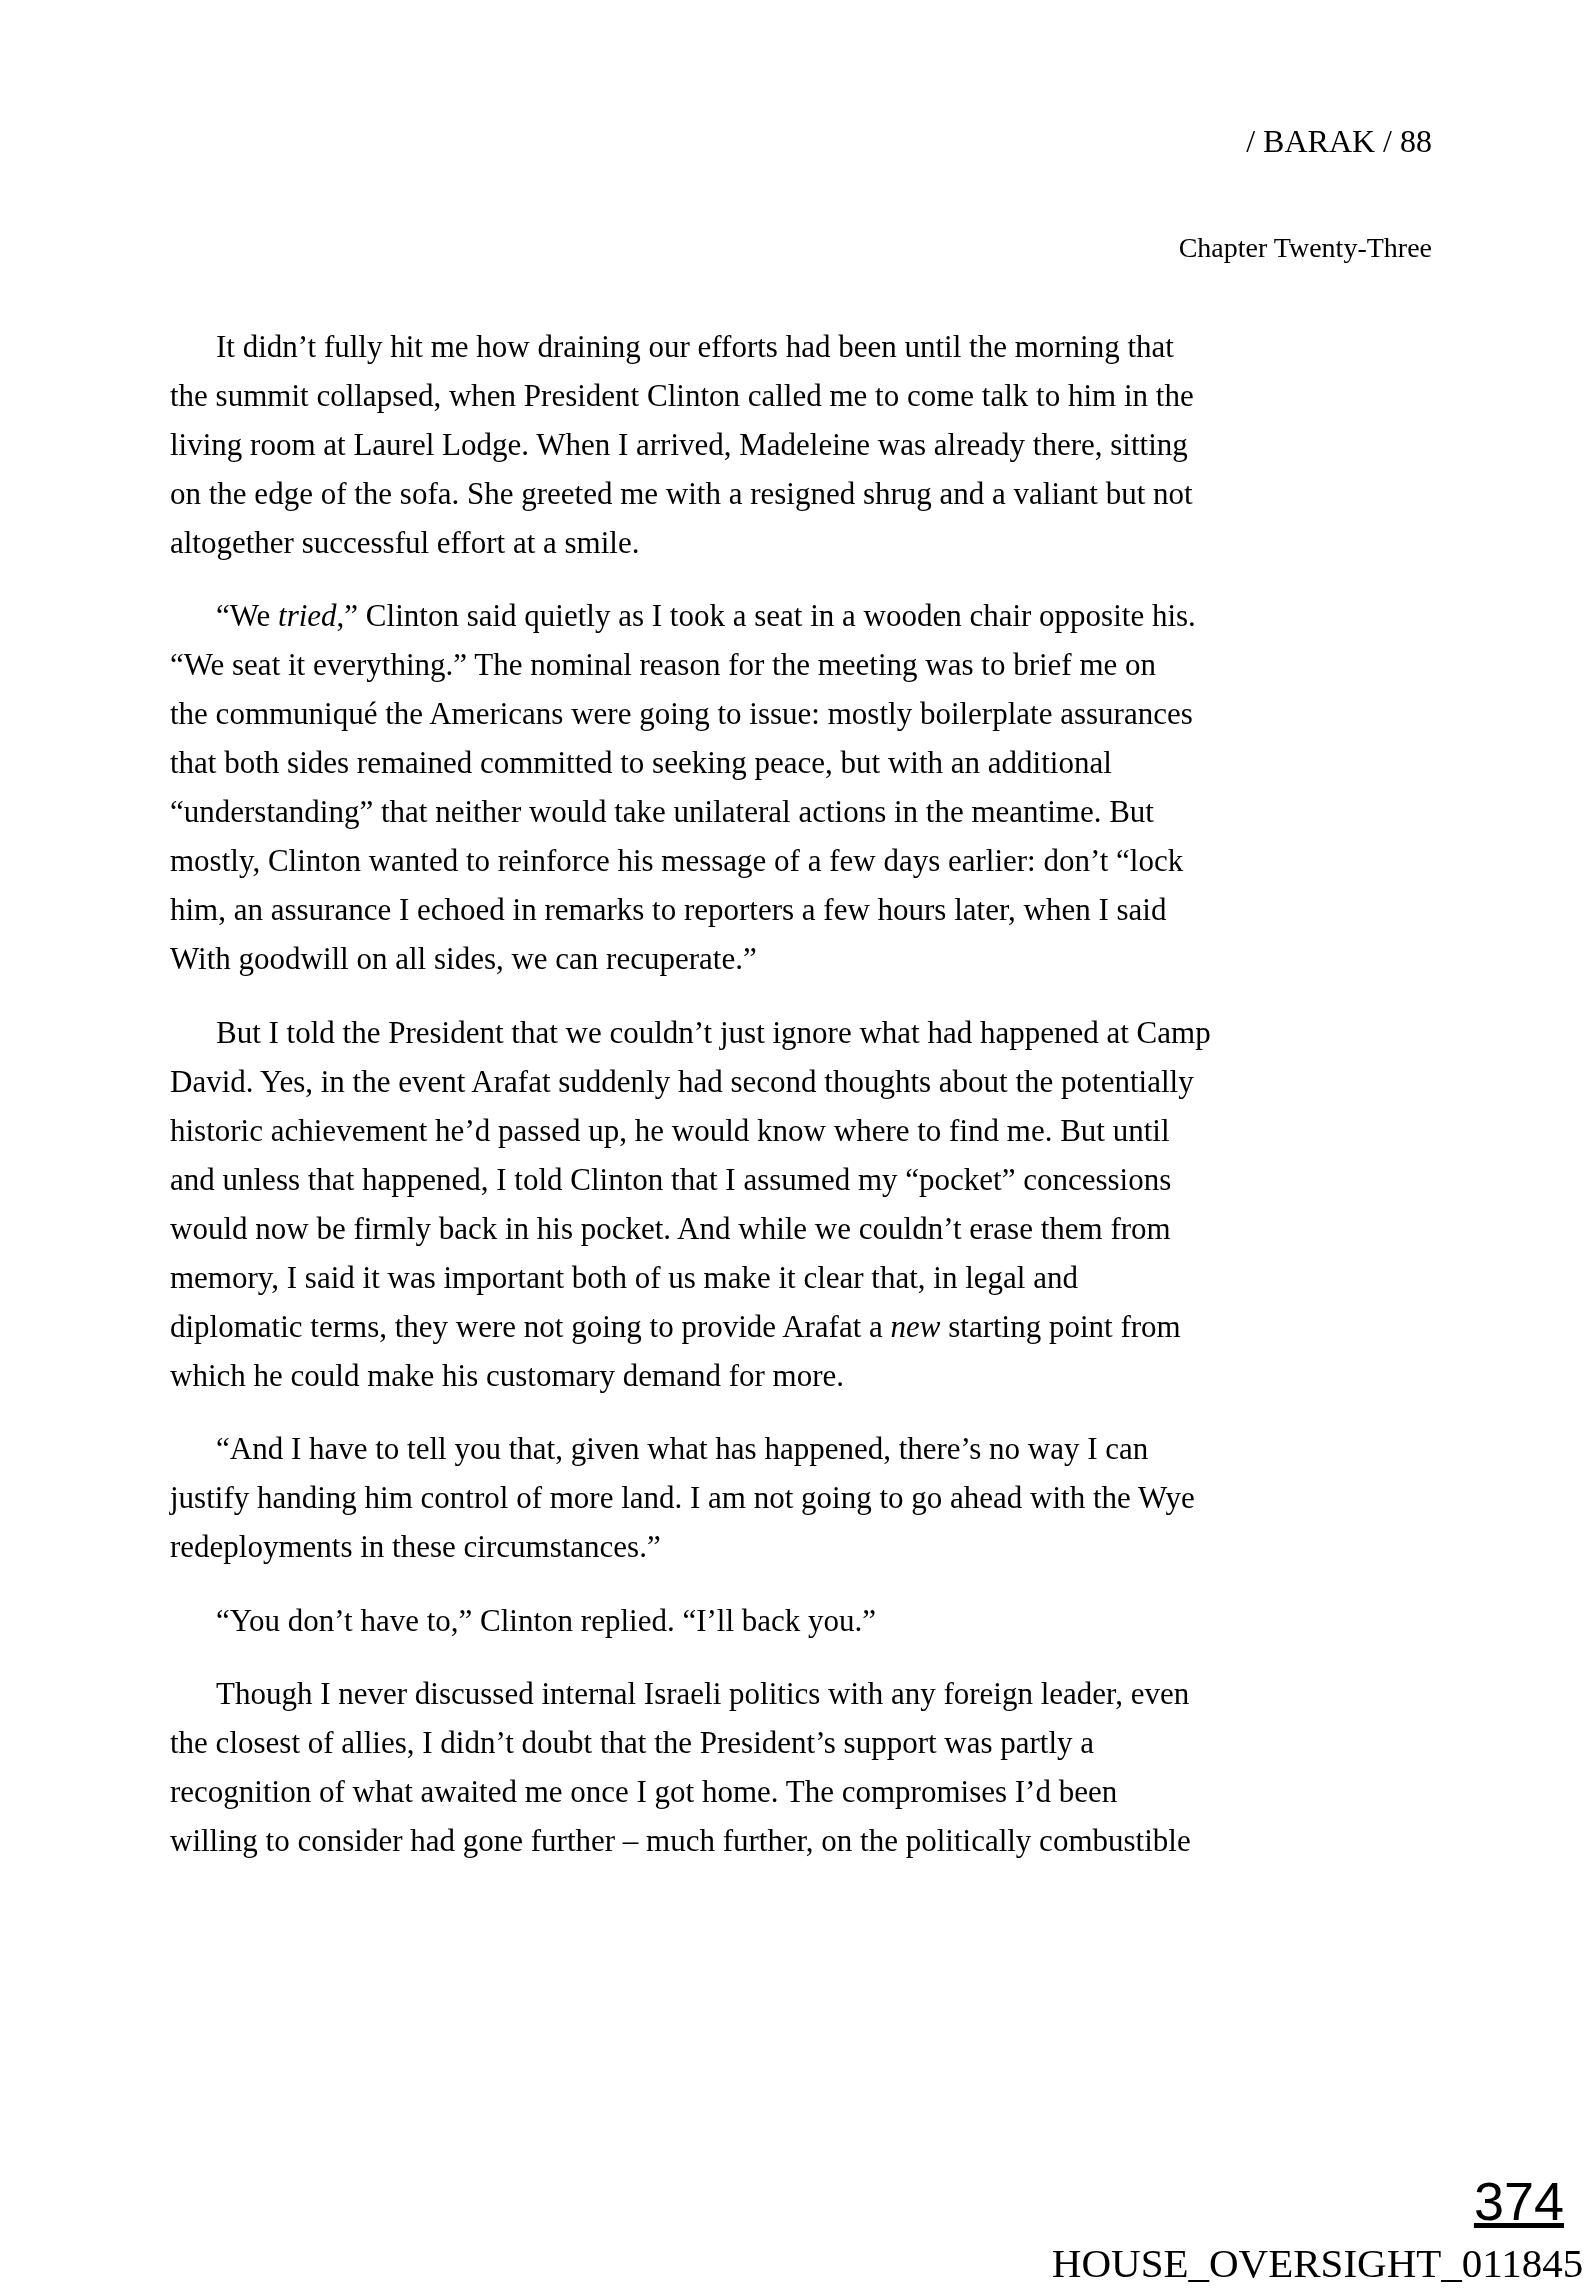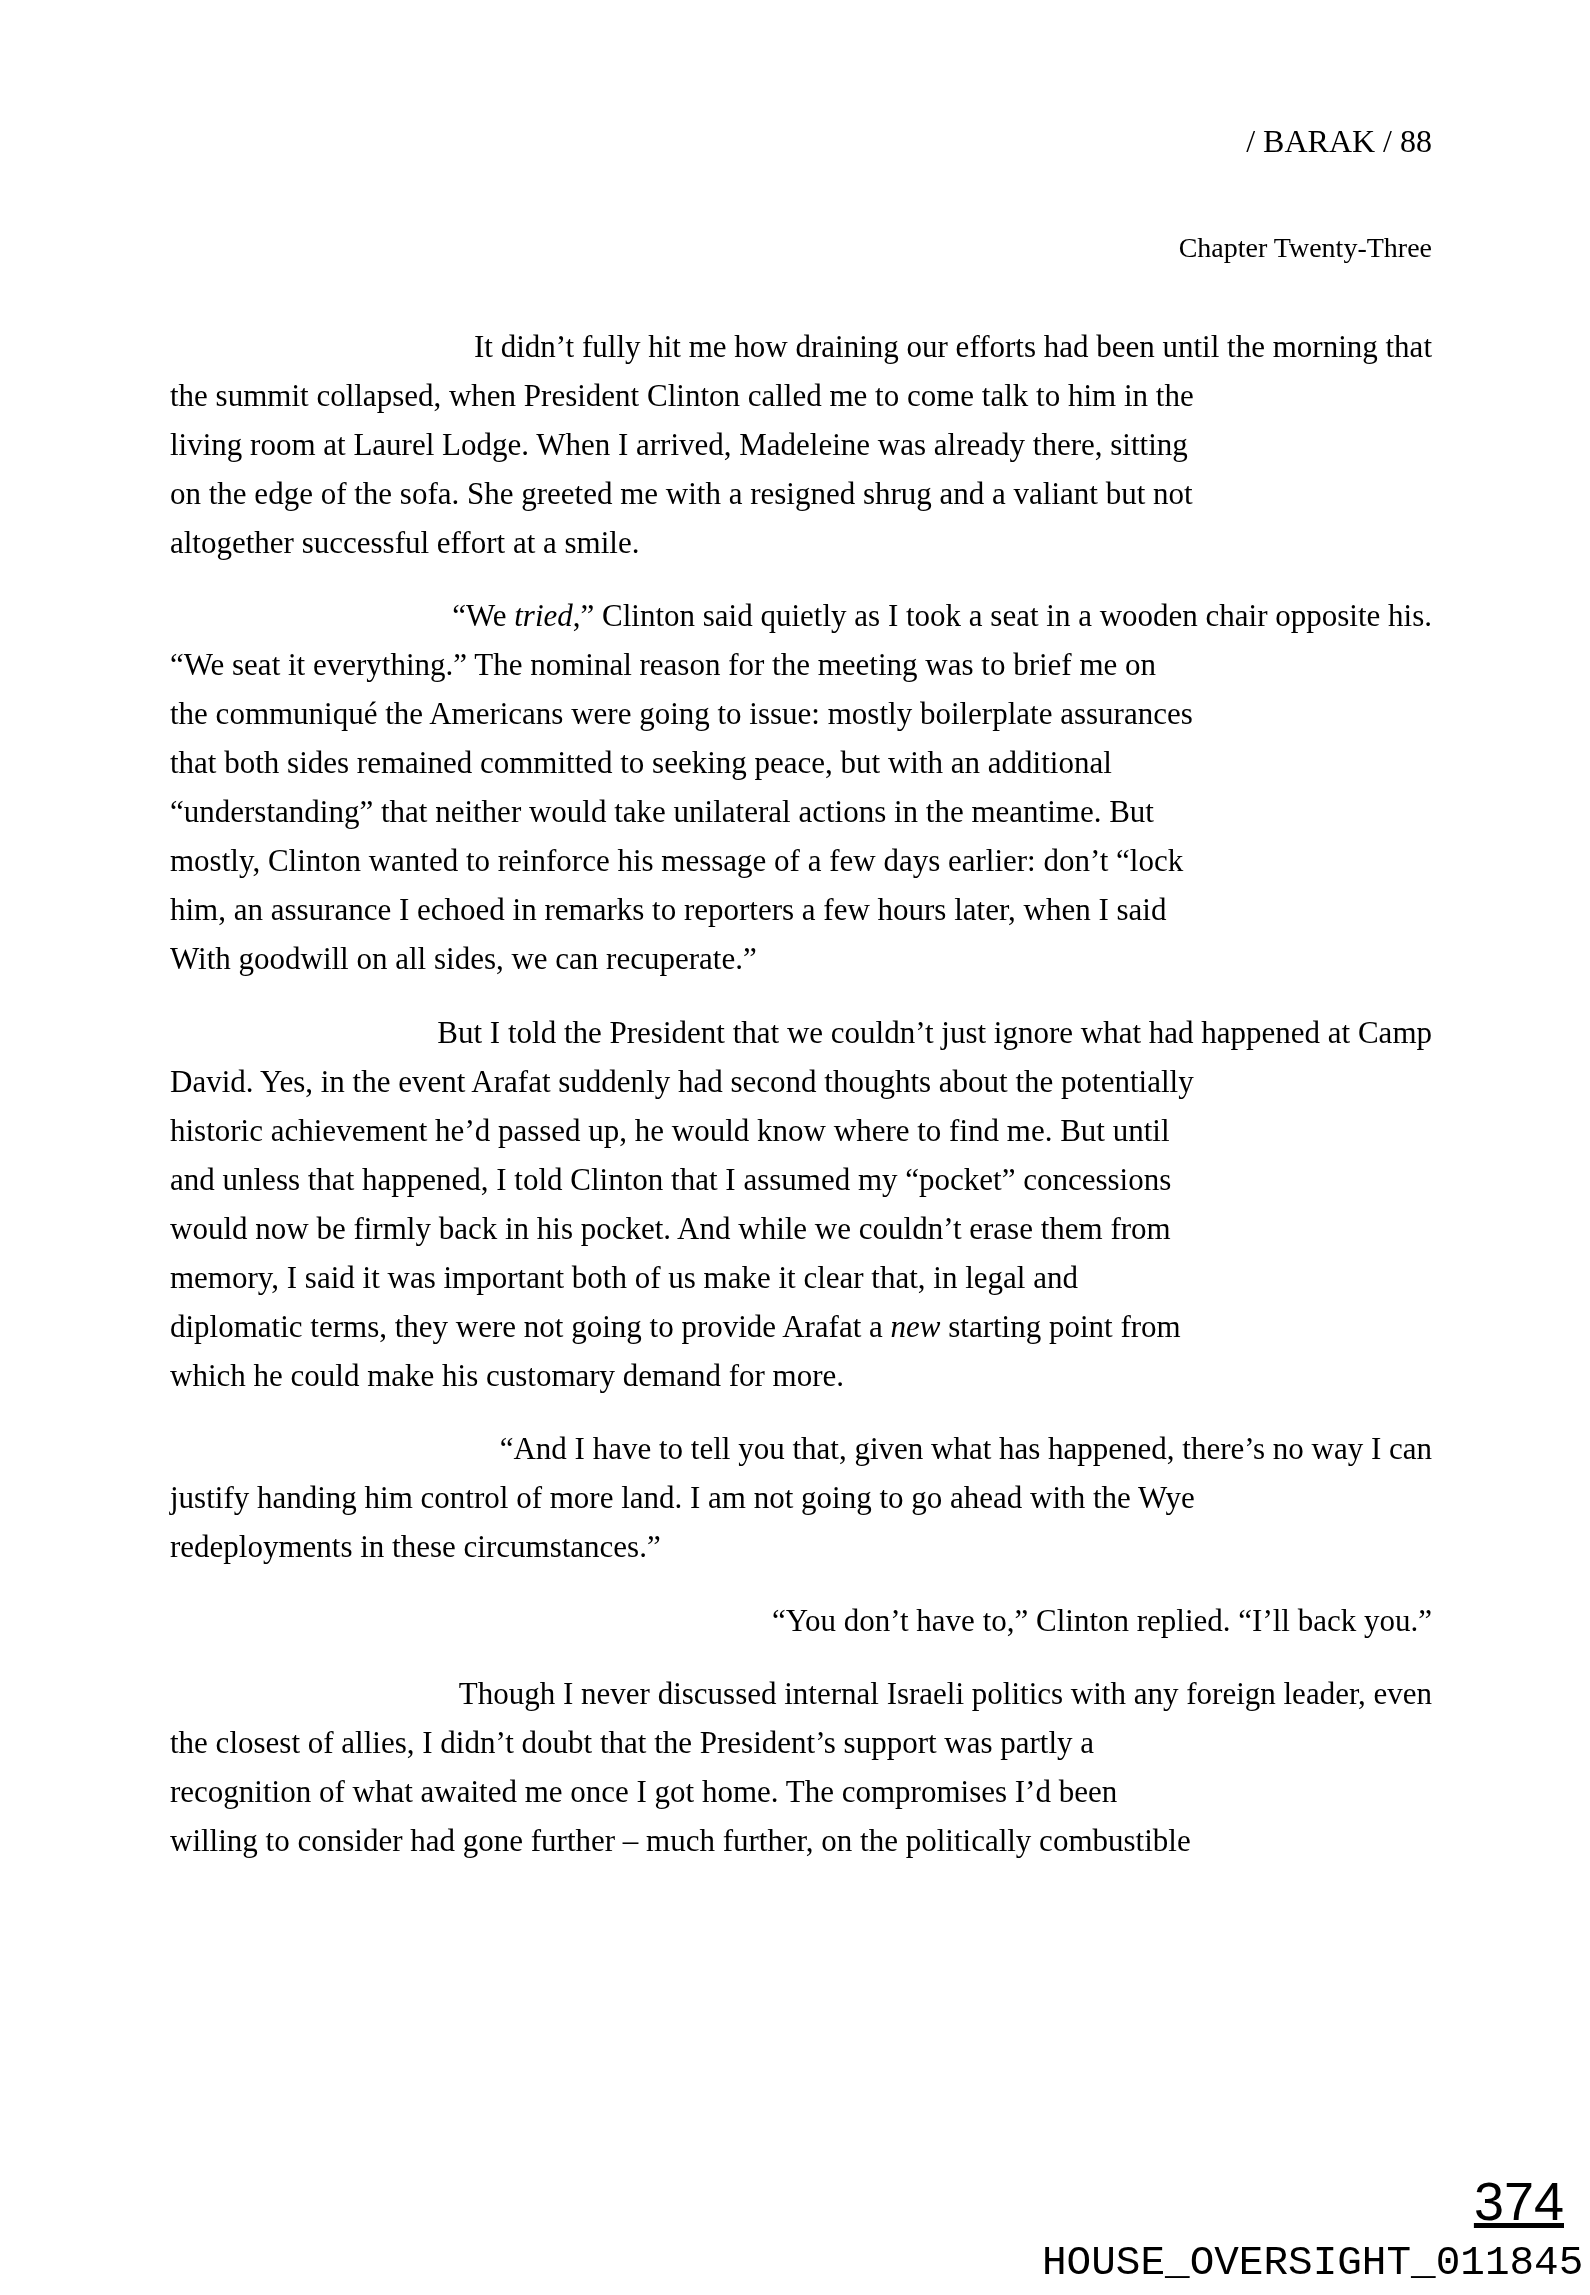--- a/index.html
+++ b/index.html
@@ -47,39 +47,38 @@
   .paragraph + .paragraph {
     margin-top: 24.4px;
   }
   .line {
     height: 49px;
     line-height: 49px;
     white-space: nowrap;
   }
   .line.first {
     text-indent: 46px;
-    text-align: right;
   }
   .italic {
     font-style: italic;
   }
   .page-number {
     position: absolute;
     top: 2179px;
     right: 27px;
     font-family: "Liberation Sans", sans-serif;
     font-size: 54px;
     line-height: 45px;
     text-decoration: underline;
   }
   .bates-stamp {
     position: absolute;
     top: 2241px;
     right: 7.7px;
-    font-family: Liberation Mono, monospace;
+    font-family: Liberation Serif, serif;
     font-size: 41px;
     line-height: 45px;
     white-space: nowrap;
   }
 </style>
 </head>
 <body>
 
 <div class="page">
   <div class="running-header">/ BARAK / 88</div>

